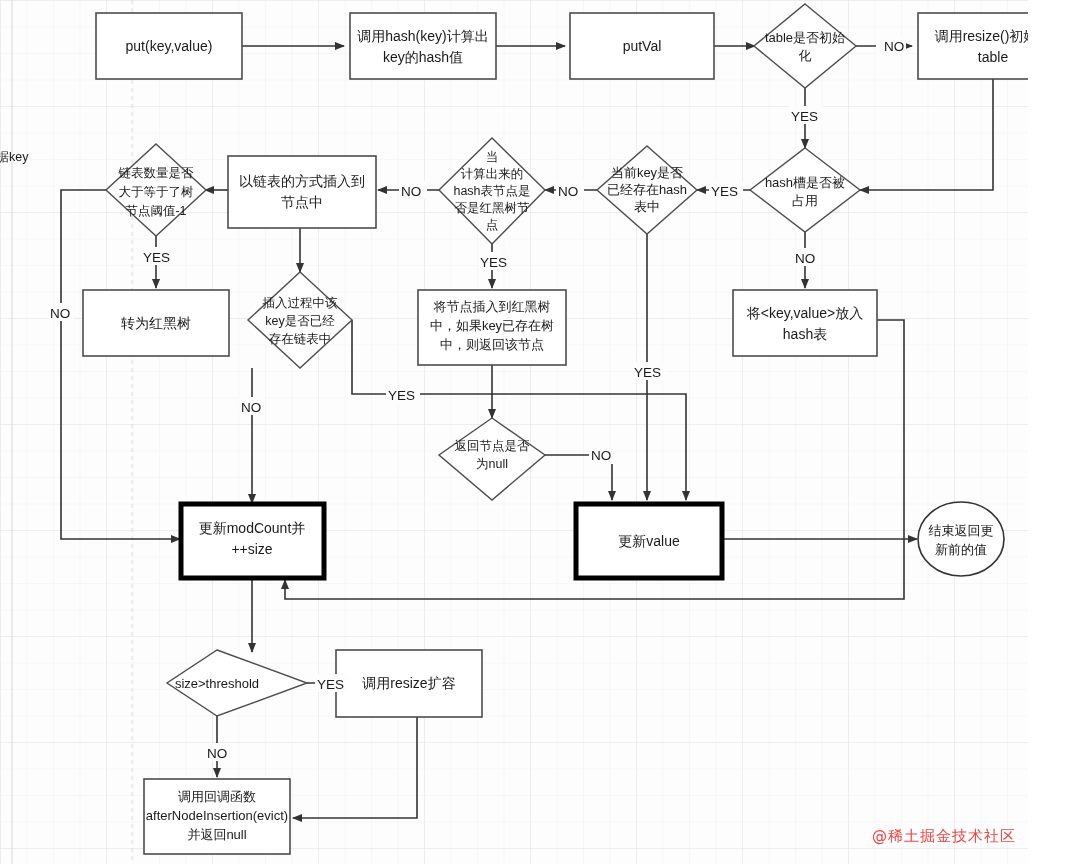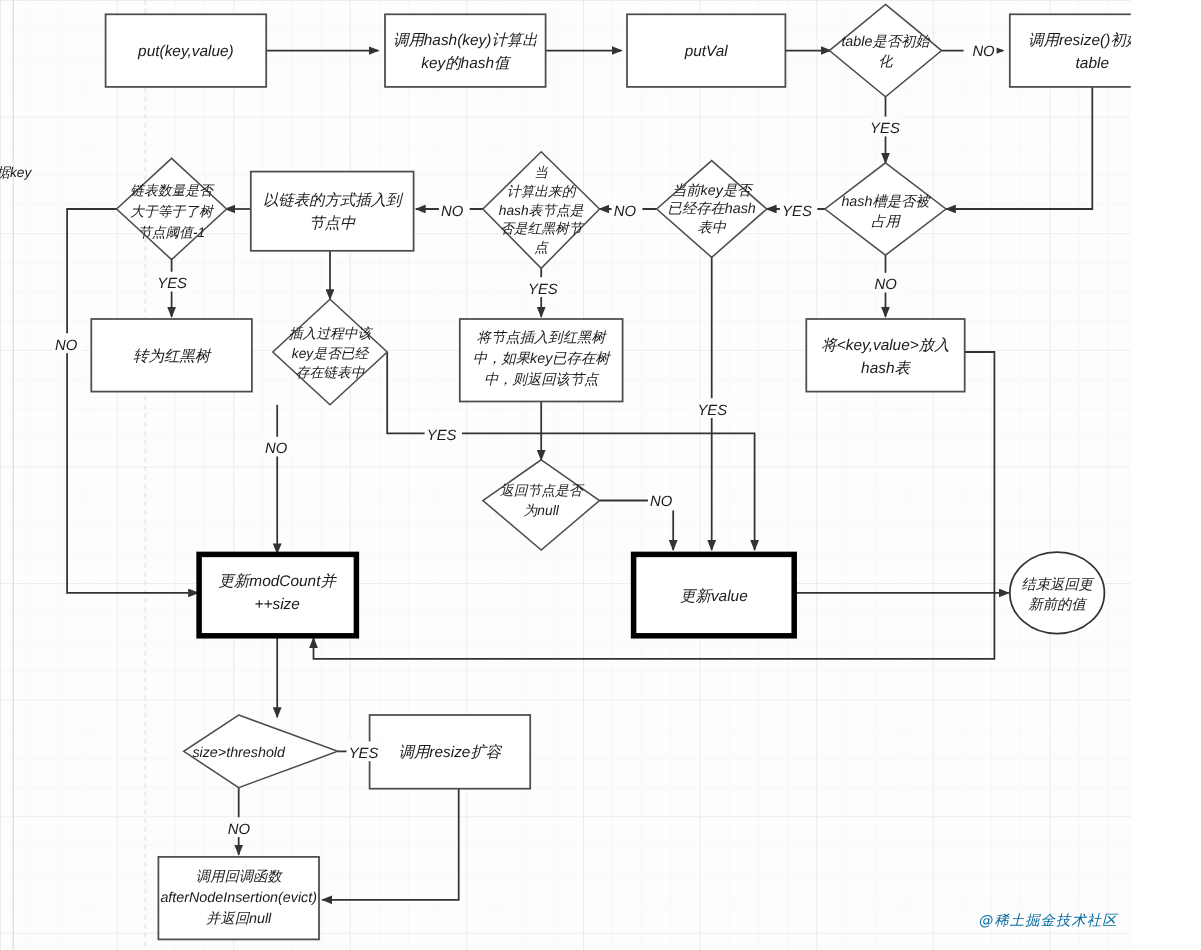--- a/index.html
+++ b/index.html
@@ -1,19 +1,19 @@
 <!DOCTYPE html>
 <html><head>
 <meta charset="utf-8">
 <style>
   html,body{margin:0;padding:0;background:#ffffff;}
   body{font-family:"Liberation Sans","DejaVu Sans",sans-serif;}
-  #canvas{position:relative;width:1028px;height:864px;overflow:hidden;background:#fdfdfd;font-style:italic;}
+  #canvas{position:relative;width:1028px;height:864px;overflow:hidden;background:#fdfdfd;}
   #canvas svg{position:absolute;left:0;top:0;}
-  .wm{position:absolute;right:12px;bottom:18px;color:#0369a1;font-size:13px;letter-spacing:1px;
+  .wm{position:absolute;right:12px;bottom:18px;color:#ef4444;font-size:15px;letter-spacing:1px;
       font-family:"DejaVu Sans","Liberation Sans",sans-serif;user-select:none;}
 </style>
 </head>
 <body>
 
 <div id="canvas">
   <svg width="1092" height="864" viewBox="0 0 1092 864">
     <defs>
       <pattern id="gridMinor" width="26.5" height="26.5" patternUnits="userSpaceOnUse">
         <path d="M 26.5 0 L 0 0 0 26.5" fill="none" stroke="#f2f2f2" stroke-width="1"></path>

